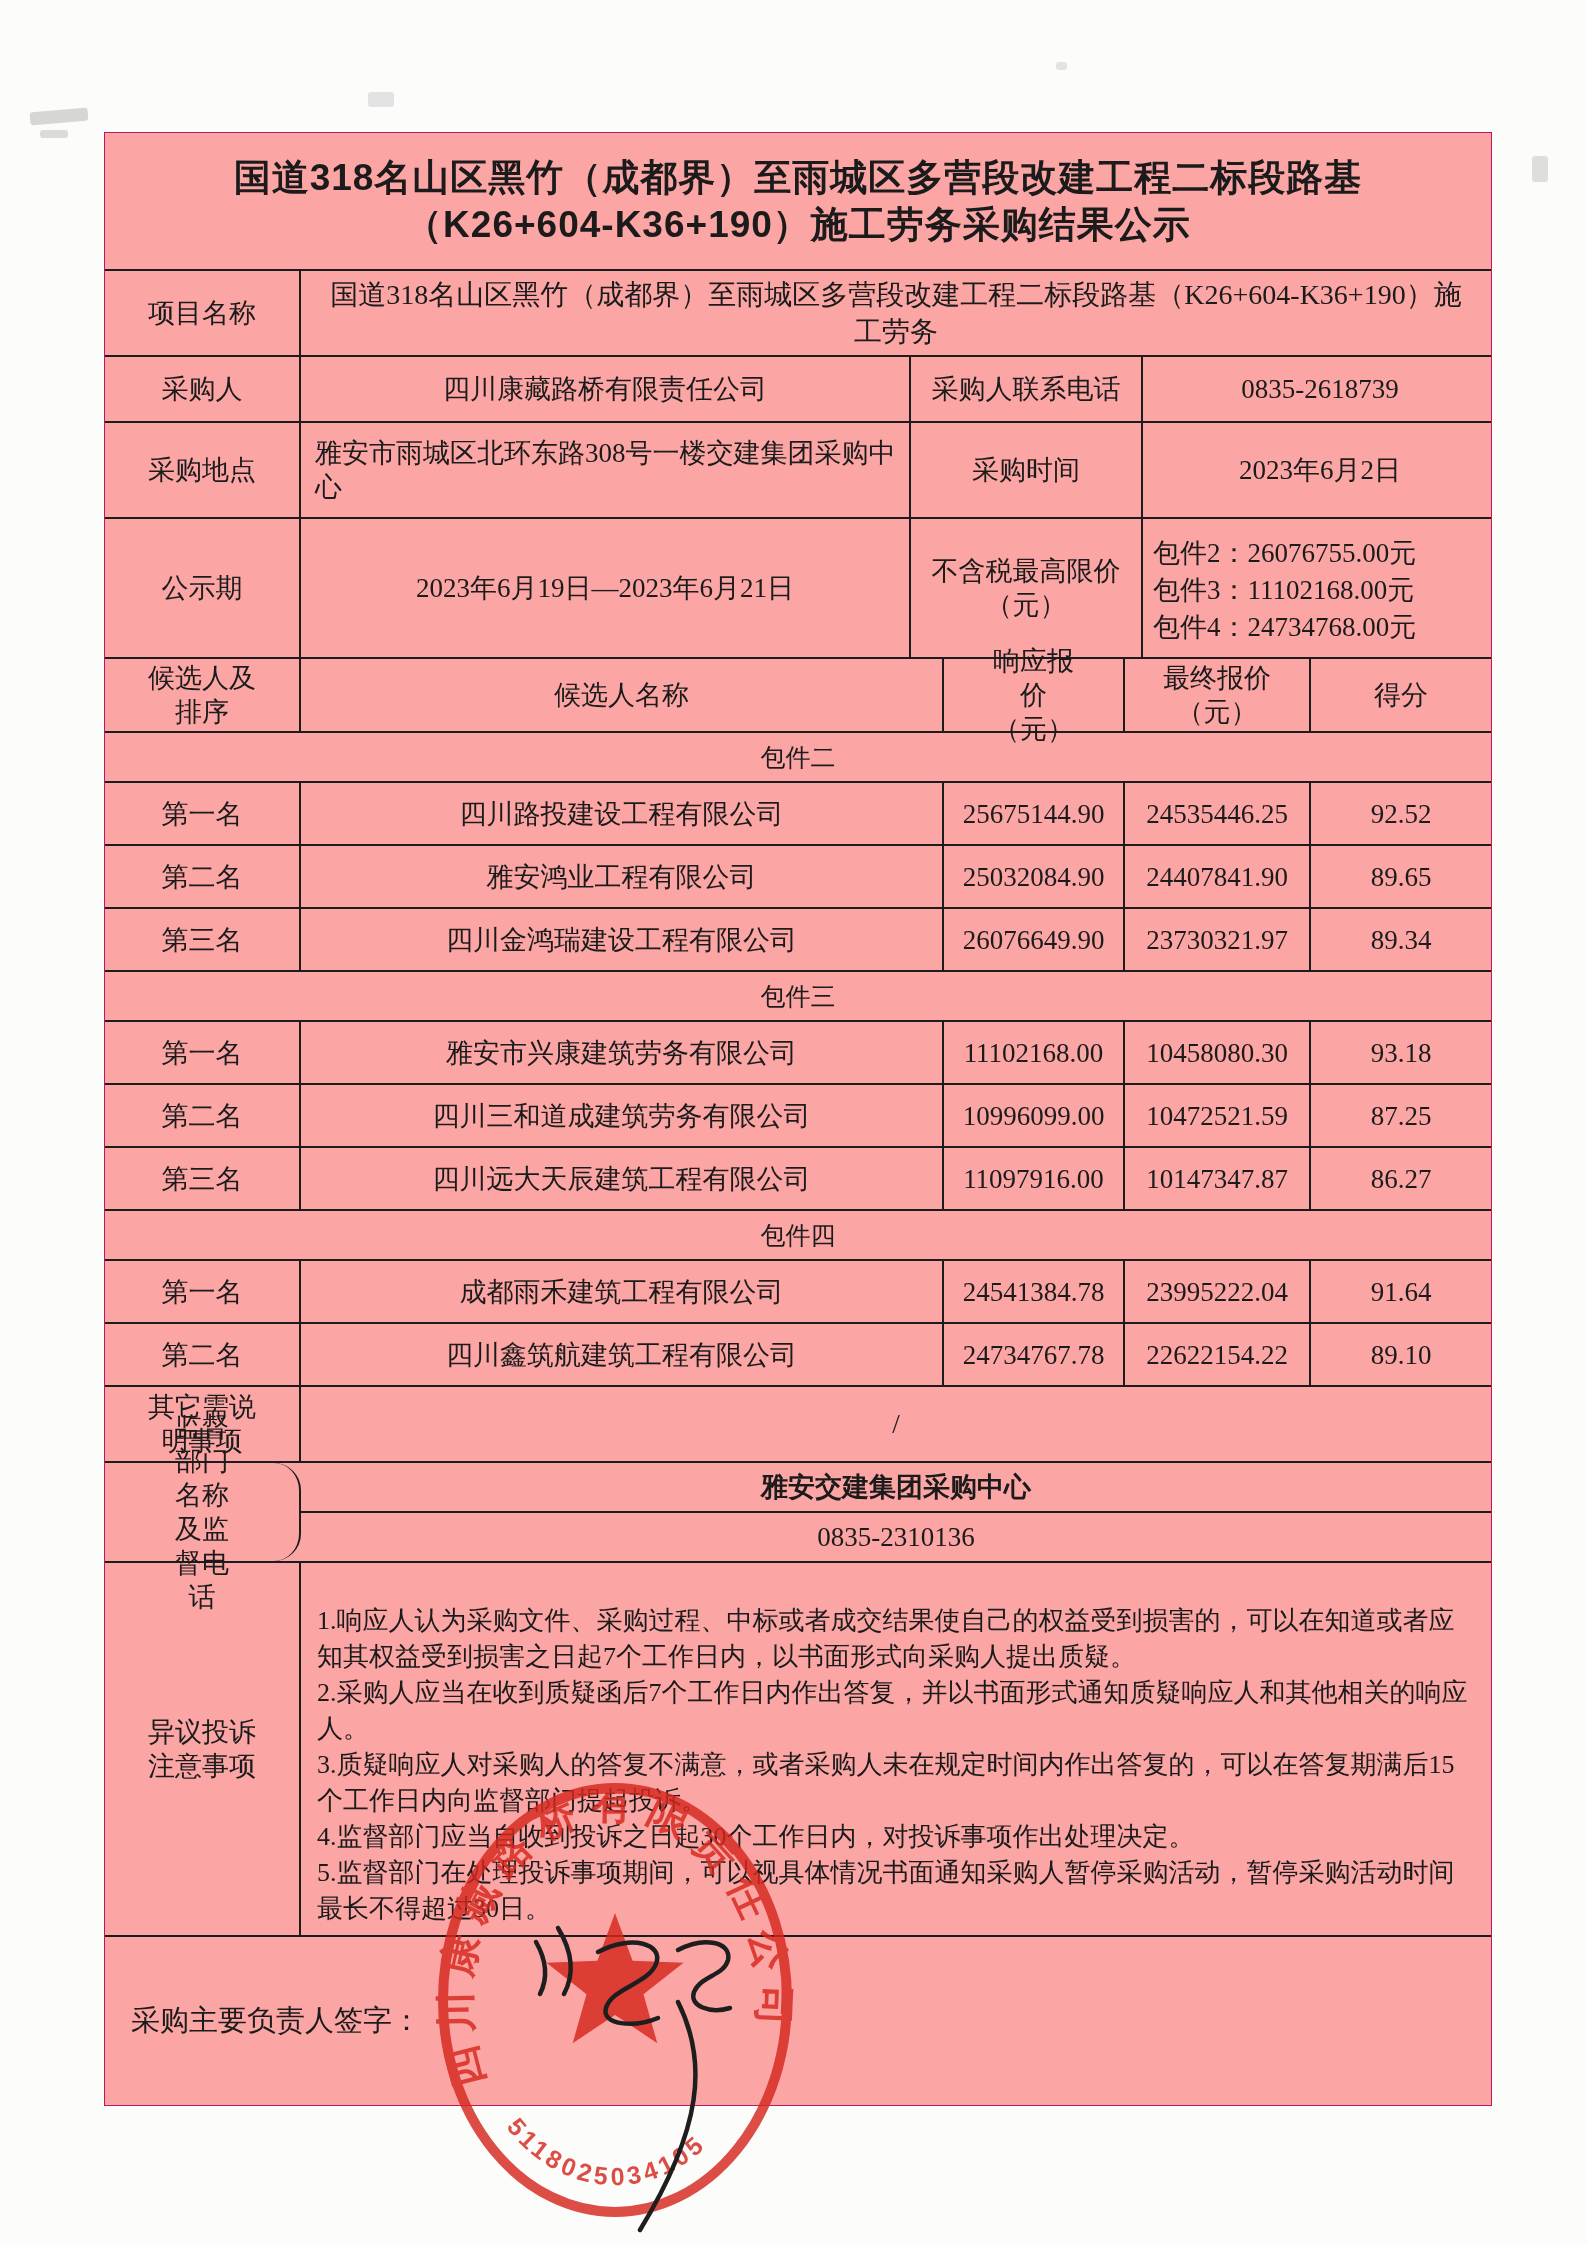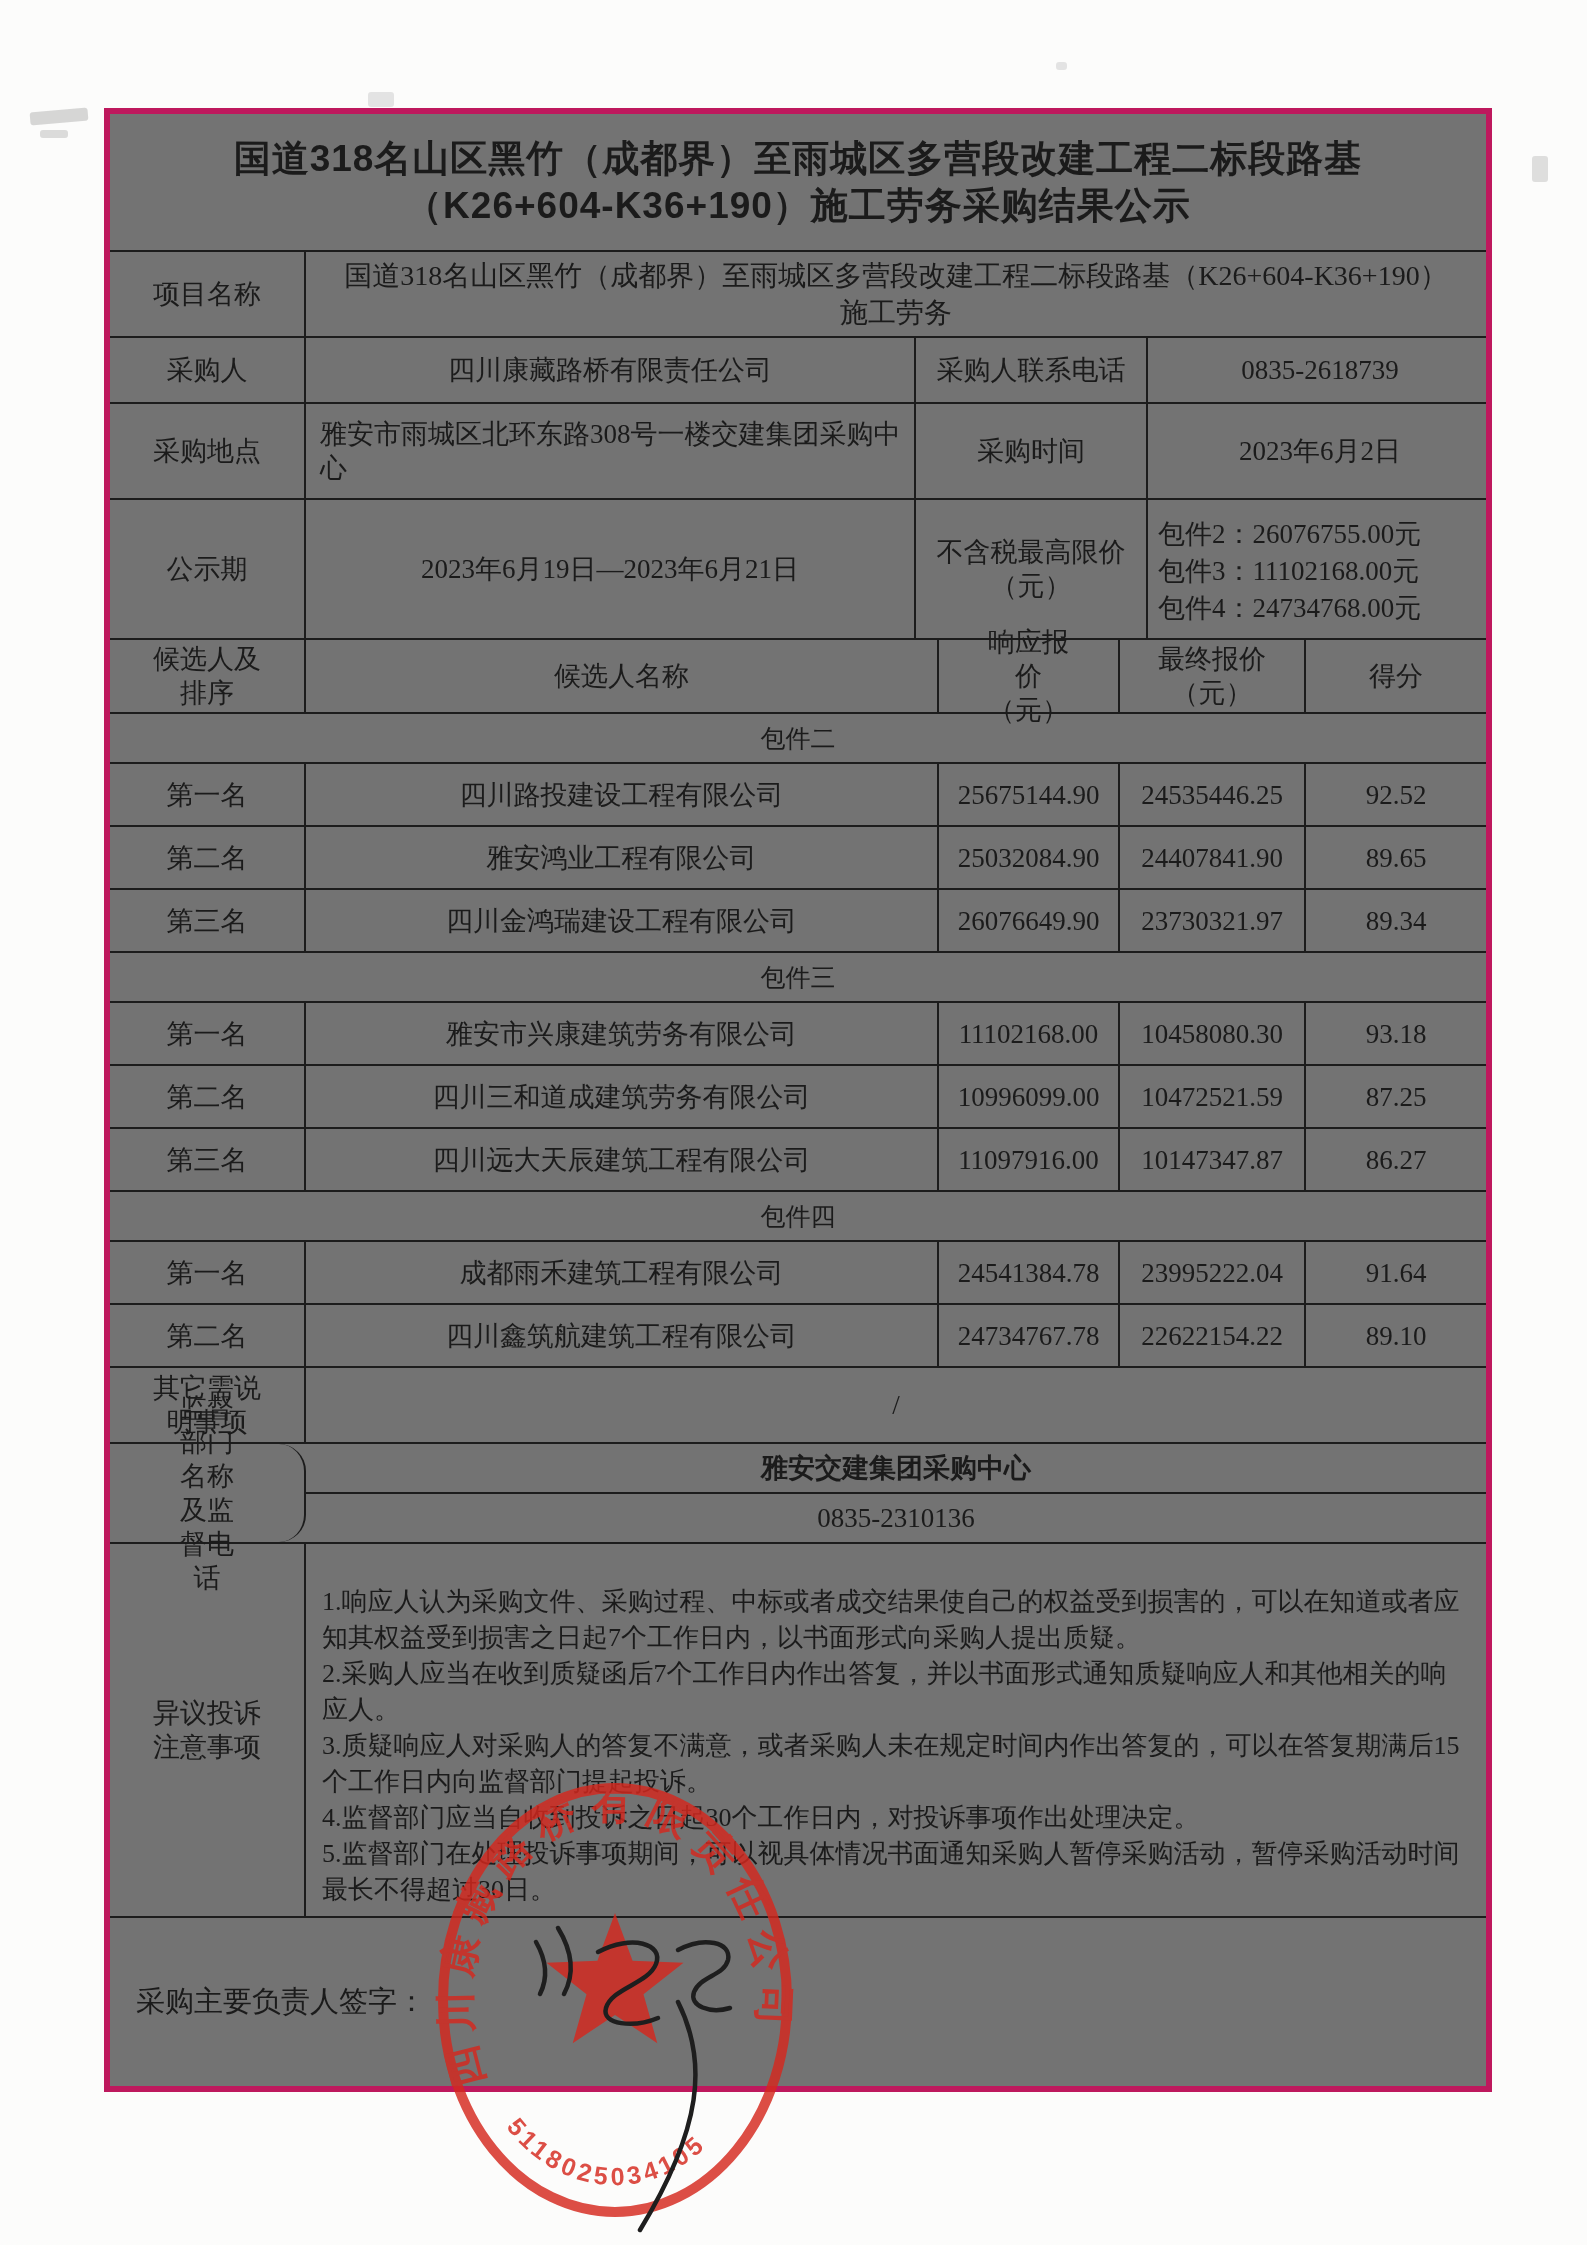--- a/index.html
+++ b/index.html
@@ -4,23 +4,23 @@
 <style>
   html,body{margin:0;padding:0;}
   body{
     width:1587px;height:2245px;position:relative;
     background:#fcfcfb;
     font-family:"Liberation Serif","DejaVu Serif",serif;
     color:#1b1b1b;
     overflow:hidden;
   }
   .doc{
-    position:absolute;left:104px;top:108px;width:1388px;
-    border:6px solid #be185d;
-    background:#737373;
+    position:absolute;left:104px;top:132px;width:1388px;
+    border:1px solid #be185d;
+    background:#fca5a5;
     box-sizing:border-box;
   }
   .row{display:flex;border-bottom:2px solid #1c1c1c;box-sizing:border-box;}
   .row:last-child{border-bottom:none;}
   .cell{
     border-right:2px solid #1c1c1c;box-sizing:border-box;
     display:flex;flex-direction:column;align-items:center;justify-content:center;
     text-align:center;font-size:27px;line-height:34px;
   }
   .cell:last-child{border-right:none;}

